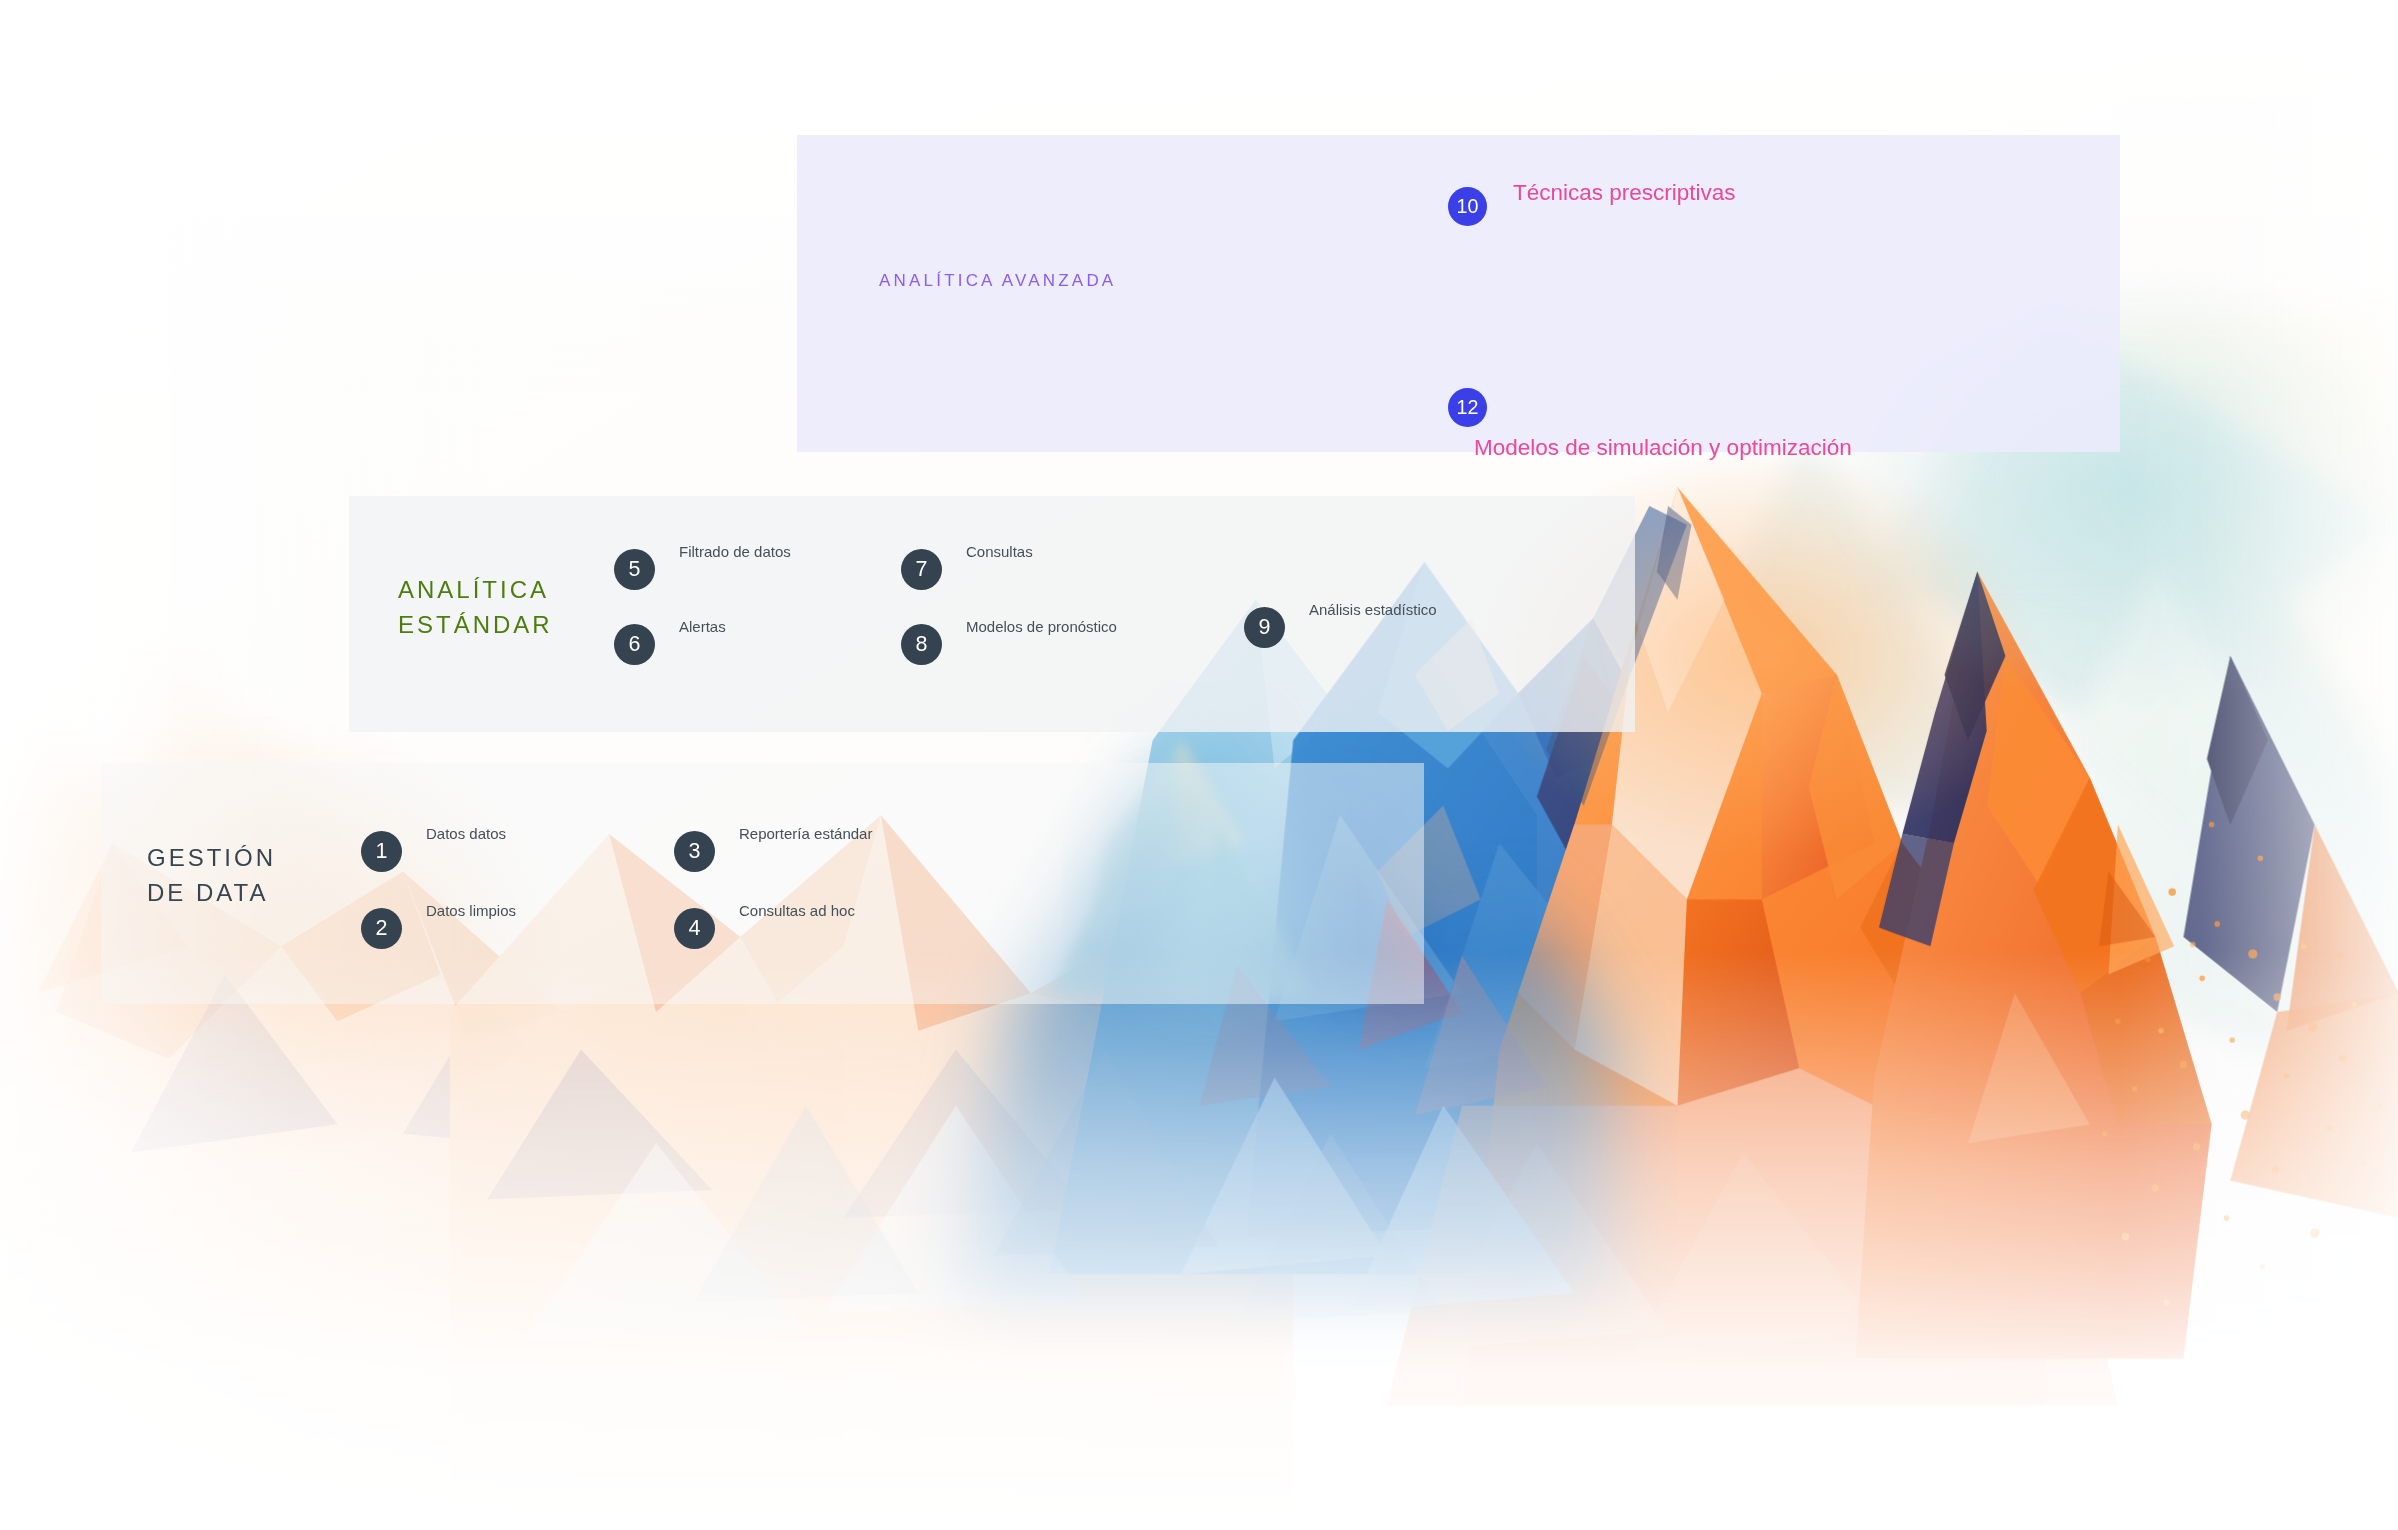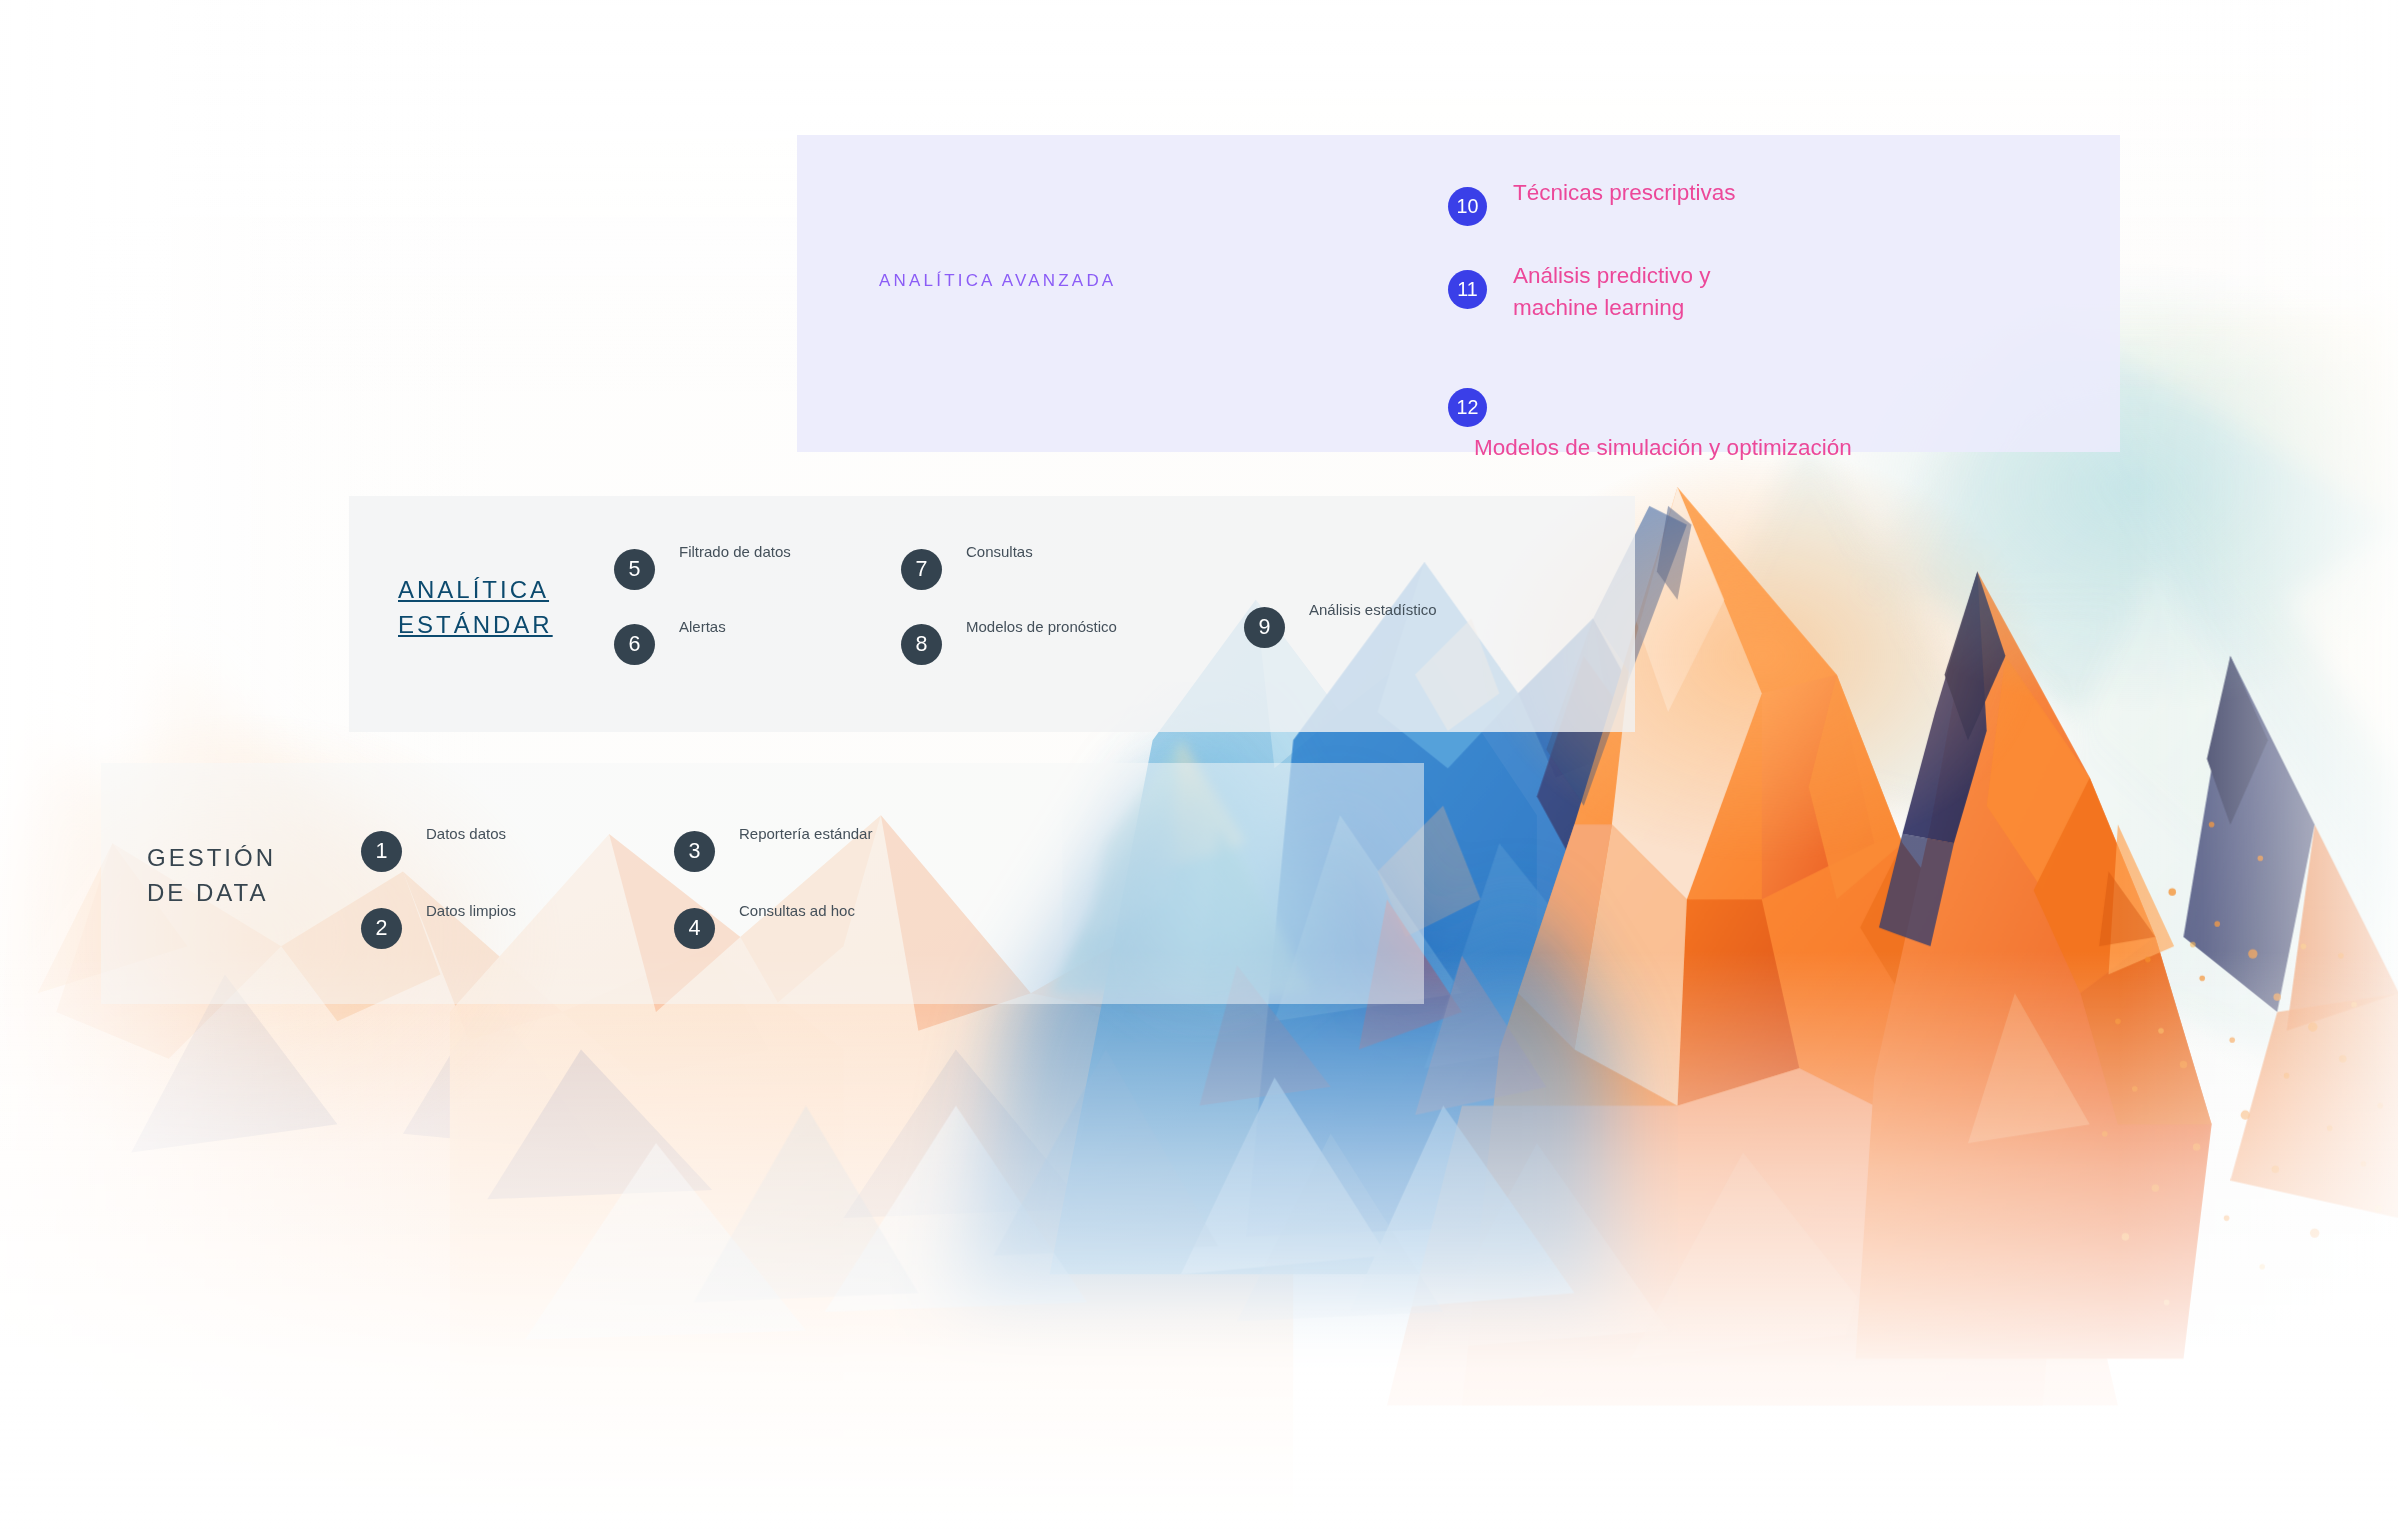--- a/index.html
+++ b/index.html
@@ -111,22 +111,21 @@
     left: 879px;
     top: 269px;
     font-size: 17px;
     color: #8b5cf6;
     letter-spacing: 3.2px;
   }
   #title-standard {
     left: 398px;
     top: 573px;
     font-size: 24px;
-    color: #0c4a6e;
-    text-decoration: underline;
+    color: #4d7c0f;
   }
   #title-data {
     left: 147px;
     top: 841px;
     font-size: 24px;
     color: #37454F;
   }
 
   
   .entry {
@@ -476,25 +475,20 @@
 
   <div class="panel" id="panel-advanced"></div>
 
   <div class="panel-title" id="title-advanced">ANALÍTICA AVANZADA</div>
 
   <div class="entry blue" style="left:1448px; top:172px;">
     <span class="badge blue">10</span>
     <span class="entry-label">Técnicas prescriptivas</span>
   </div>
 
-  <div class="entry blue" style="left:1448px; top:255px;">
-    <span class="badge blue">11</span>
-    <span class="entry-label">Análisis predictivo y
-machine learning</span>
-  </div>
 
   <div class="entry blue" style="left:1448px; top:373px;flex-direction:column;">
     <span class="badge blue">12</span>
     <span class="entry-label">Modelos de simulación y optimización</span>
   </div>
 
   <div class="panel" id="panel-standard"></div>
 
   <div class="panel-title" id="title-standard">ANALÍTICA
 ESTÁNDAR</div>

